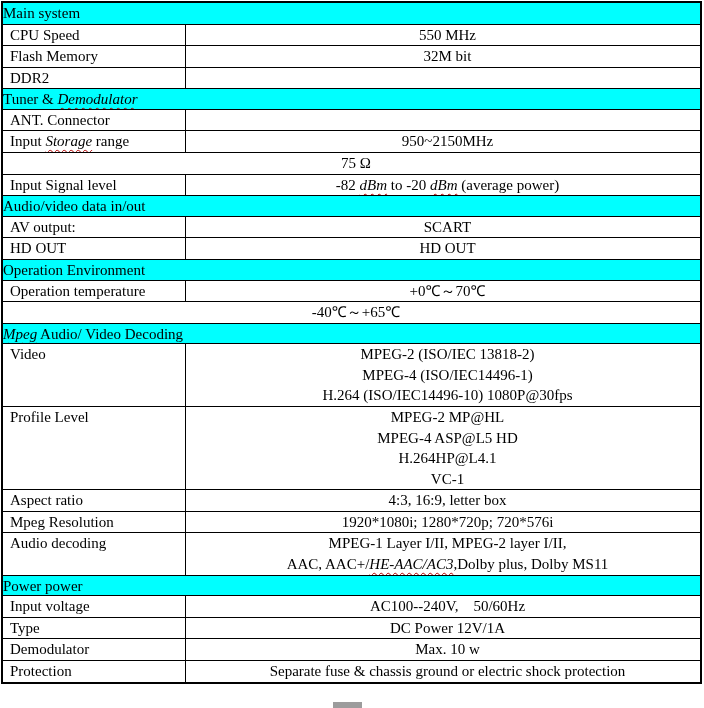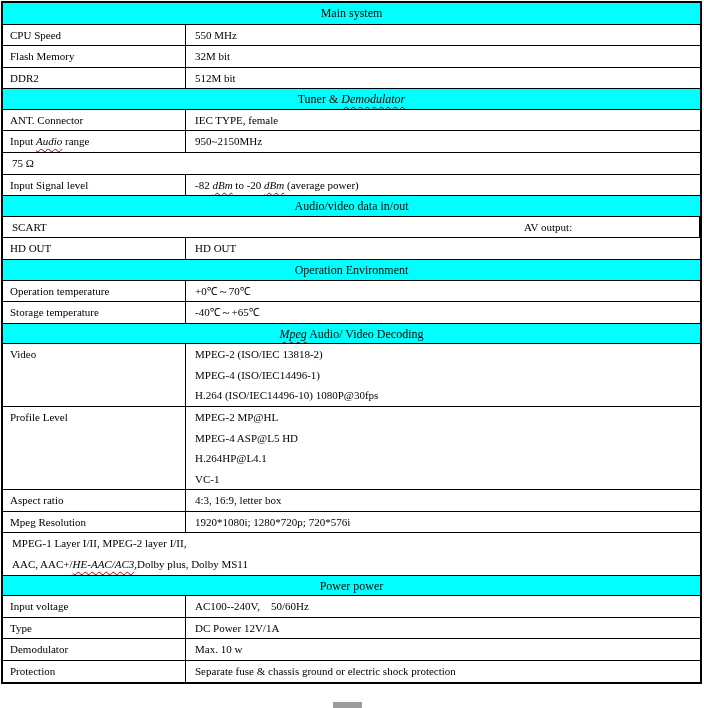--- a/index.html
+++ b/index.html
@@ -14,35 +14,34 @@
     position: absolute;
     left: 1px; top: 1px;
     width: 701px;
     border: 2px solid #000;
     background: #fff;
   }
   .spec-table > div + div { border-top: 1px solid #000; }
   .section-header {
     background: var(--header-bg, #00ffff);
     color: var(--text, #000);
-    text-align: center;
-    font-size: 12px;
+    font-size: 15px;
     height: 20.58px;
     line-height: 20.3px;
     overflow: hidden;
   }
   .row { display: flex; align-items: stretch; }
-  .cell { font-size: 11px; color: var(--text, #000); white-space: pre-wrap; }
+  .cell { font-size: 15px; color: var(--text, #000); white-space: pre-wrap; }
   .label-cell {
     width: 183px;
     flex: 0 0 183px;
     border-right: 1px solid #000;
     padding-left: 7px;
   }
-  .value-cell { flex: 1 1 auto; padding-left: 9px; }
+  .value-cell { flex: 1 1 auto; padding-left: 9px; text-align: center; }
   .line { height: 20.58px; line-height: 20.3px; overflow: hidden; }
   .sq {
     text-decoration-line: underline;
     text-decoration-style: wavy;
     text-decoration-color: var(--squiggle, #b00000);
     text-decoration-thickness: 1px;
     text-underline-offset: 3px;
     font-style: italic;
   }
   .resize-handle {
@@ -60,74 +59,72 @@
     <div class="row">
       <div class="cell label-cell"><div class="line"><span>CPU Speed</span></div></div>
       <div class="cell value-cell"><div class="line"><span>550 MHz</span></div></div>
     </div>
     <div class="row">
       <div class="cell label-cell"><div class="line"><span>Flash Memory</span></div></div>
       <div class="cell value-cell"><div class="line"><span>32M bit</span></div></div>
     </div>
     <div class="row">
       <div class="cell label-cell"><div class="line"><span>DDR2</span></div></div>
-      <div class="cell value-cell"><div class="line"><span>512M bit</span></div></div>
     </div>
     <div class="section-header"><span>Tuner &amp; </span><span class="sq">Demodulator</span></div>
     <div class="row">
       <div class="cell label-cell"><div class="line"><span>ANT. Connector</span></div></div>
-      <div class="cell value-cell"><div class="line"><span>IEC TYPE, female</span></div></div>
     </div>
     <div class="row">
-      <div class="cell label-cell"><div class="line"><span>Input </span><span class="sq">Audio</span><span> range</span></div></div>
+      <div class="cell label-cell"><div class="line"><span>Input </span><span class="sq">Storage</span><span> range</span></div></div>
       <div class="cell value-cell"><div class="line"><span>950~2150MHz</span></div></div>
     </div>
     <div class="row">
       <div class="cell value-cell"><div class="line"><span>75 Ω</span></div></div>
     </div>
     <div class="row">
       <div class="cell label-cell"><div class="line"><span>Input Signal level</span></div></div>
       <div class="cell value-cell"><div class="line"><span>-82 </span><span class="sq">dBm</span><span> to -20 </span><span class="sq">dBm</span><span> (average power)</span></div></div>
     </div>
     <div class="section-header"><span>Audio/video data in/out</span></div>
     <div class="row">
+      <div class="cell label-cell"><div class="line"><span>AV output:</span></div></div>
       <div class="cell value-cell"><div class="line"><span>SCART</span></div></div>
-      <div class="cell label-cell"><div class="line"><span>AV output:</span></div></div>
     </div>
     <div class="row">
       <div class="cell label-cell"><div class="line"><span>HD OUT</span></div></div>
       <div class="cell value-cell"><div class="line"><span>HD OUT</span></div></div>
     </div>
     <div class="section-header"><span>Operation Environment</span></div>
     <div class="row">
       <div class="cell label-cell"><div class="line"><span>Operation temperature</span></div></div>
       <div class="cell value-cell"><div class="line"><span>+0℃～70℃</span></div></div>
     </div>
     <div class="row">
-      <div class="cell label-cell"><div class="line"><span>Storage temperature</span></div></div>
       <div class="cell value-cell"><div class="line"><span>-40℃～+65℃</span></div></div>
     </div>
     <div class="section-header"><span class="sq">Mpeg</span><span> Audio/ Video Decoding</span></div>
     <div class="row">
       <div class="cell label-cell"><div class="line"><span>Video</span></div></div>
       <div class="cell value-cell"><div class="line"><span>MPEG-2 (ISO/IEC 13818-2)</span></div><div class="line"><span>MPEG-4 (ISO/IEC14496-1)</span></div><div class="line"><span>H.264 (ISO/IEC14496-10) 1080P@30fps</span></div></div>
     </div>
     <div class="row">
       <div class="cell label-cell"><div class="line"><span>Profile Level</span></div></div>
       <div class="cell value-cell"><div class="line"><span>MPEG-2 MP@HL</span></div><div class="line"><span>MPEG-4 ASP@L5 HD</span></div><div class="line"><span>H.264HP@L4.1</span></div><div class="line"><span>VC-1</span></div></div>
     </div>
     <div class="row">
       <div class="cell label-cell"><div class="line"><span>Aspect ratio</span></div></div>
       <div class="cell value-cell"><div class="line"><span>4:3, 16:9, letter box</span></div></div>
     </div>
     <div class="row">
       <div class="cell label-cell"><div class="line"><span>Mpeg Resolution</span></div></div>
       <div class="cell value-cell"><div class="line"><span>1920*1080i; 1280*720p; 720*576i</span></div></div>
     </div>
     <div class="row">
+      <div class="cell label-cell"><div class="line"><span>Audio decoding</span></div></div>
       <div class="cell value-cell"><div class="line"><span>MPEG-1 Layer I/II, MPEG-2 layer I/II,</span></div><div class="line"><span>AAC, AAC+/</span><span class="sq">HE-AAC/AC3</span><span>,Dolby plus, Dolby MS11</span></div></div>
     </div>
     <div class="section-header"><span>Power power</span></div>
     <div class="row">
       <div class="cell label-cell"><div class="line"><span>Input voltage</span></div></div>
       <div class="cell value-cell"><div class="line"><span>AC100--240V,    50/60Hz</span></div></div>
     </div>
     <div class="row">
       <div class="cell label-cell"><div class="line"><span>Type</span></div></div>
       <div class="cell value-cell"><div class="line"><span>DC Power 12V/1A</span></div></div>

